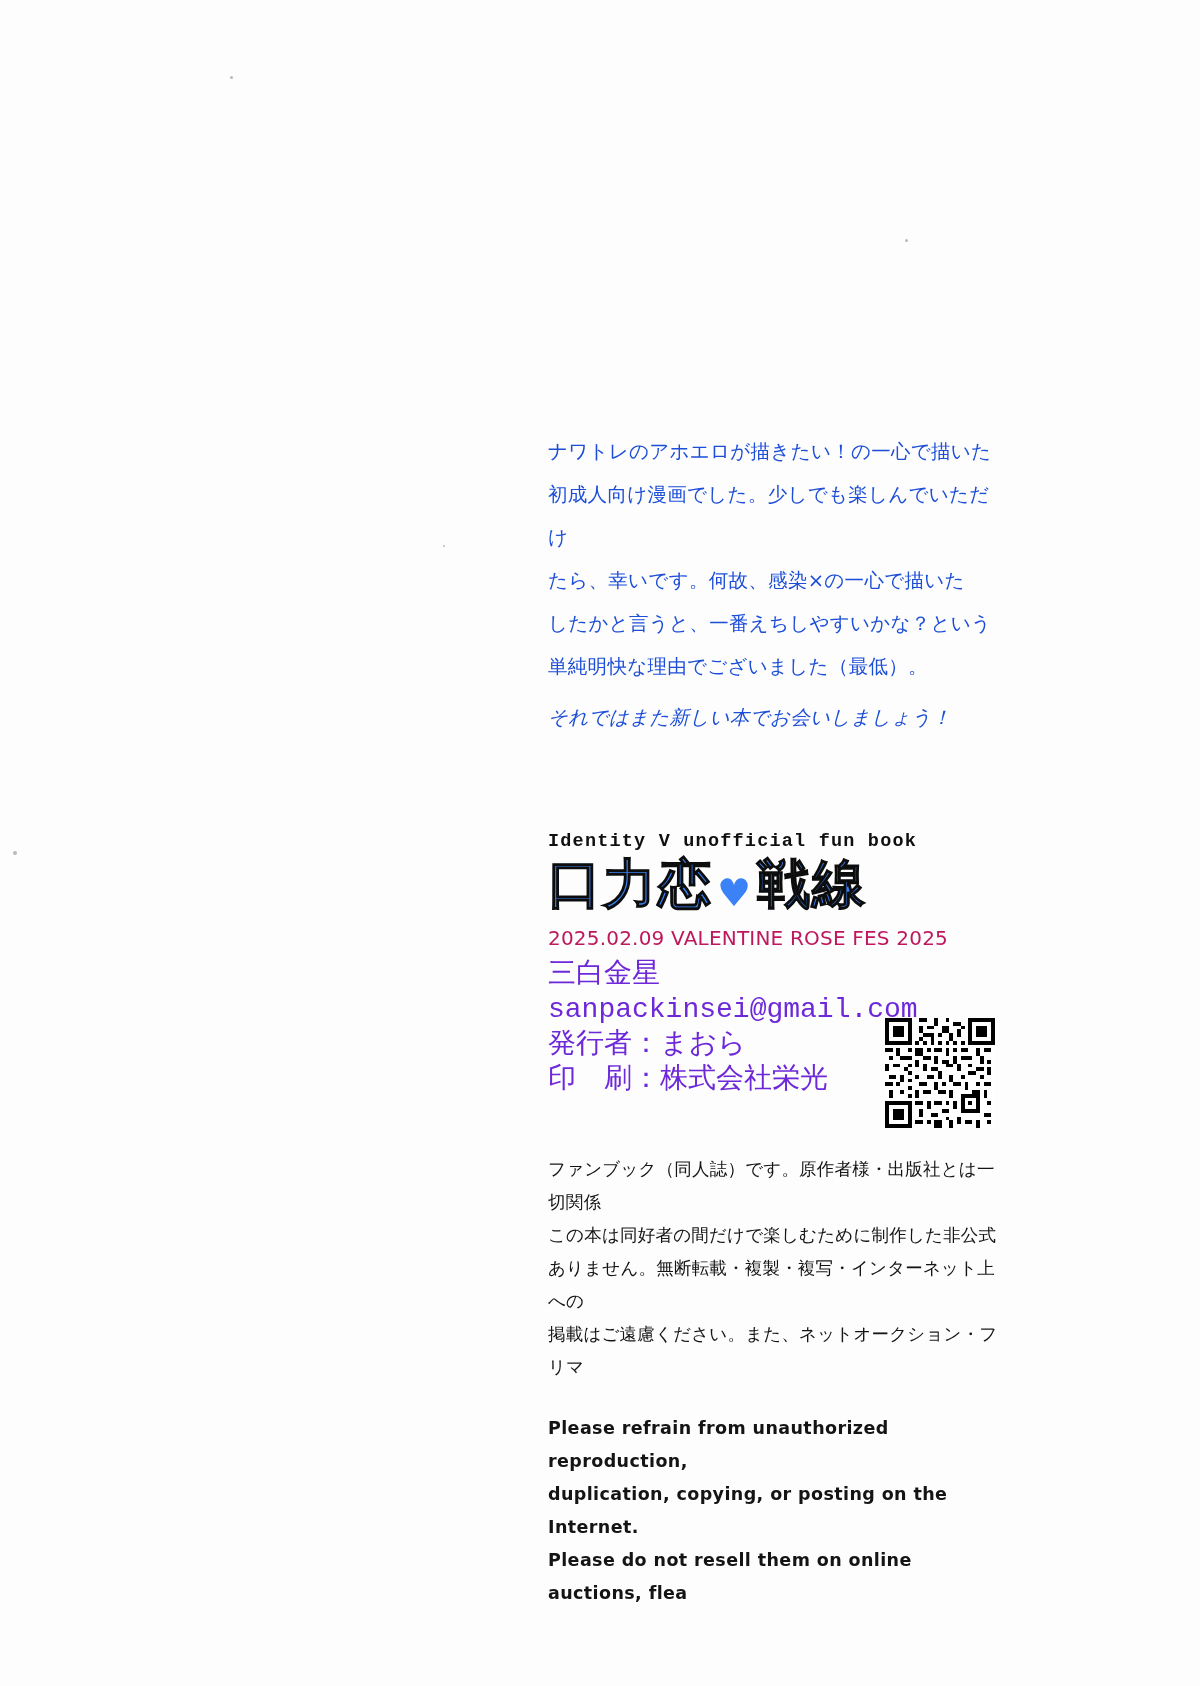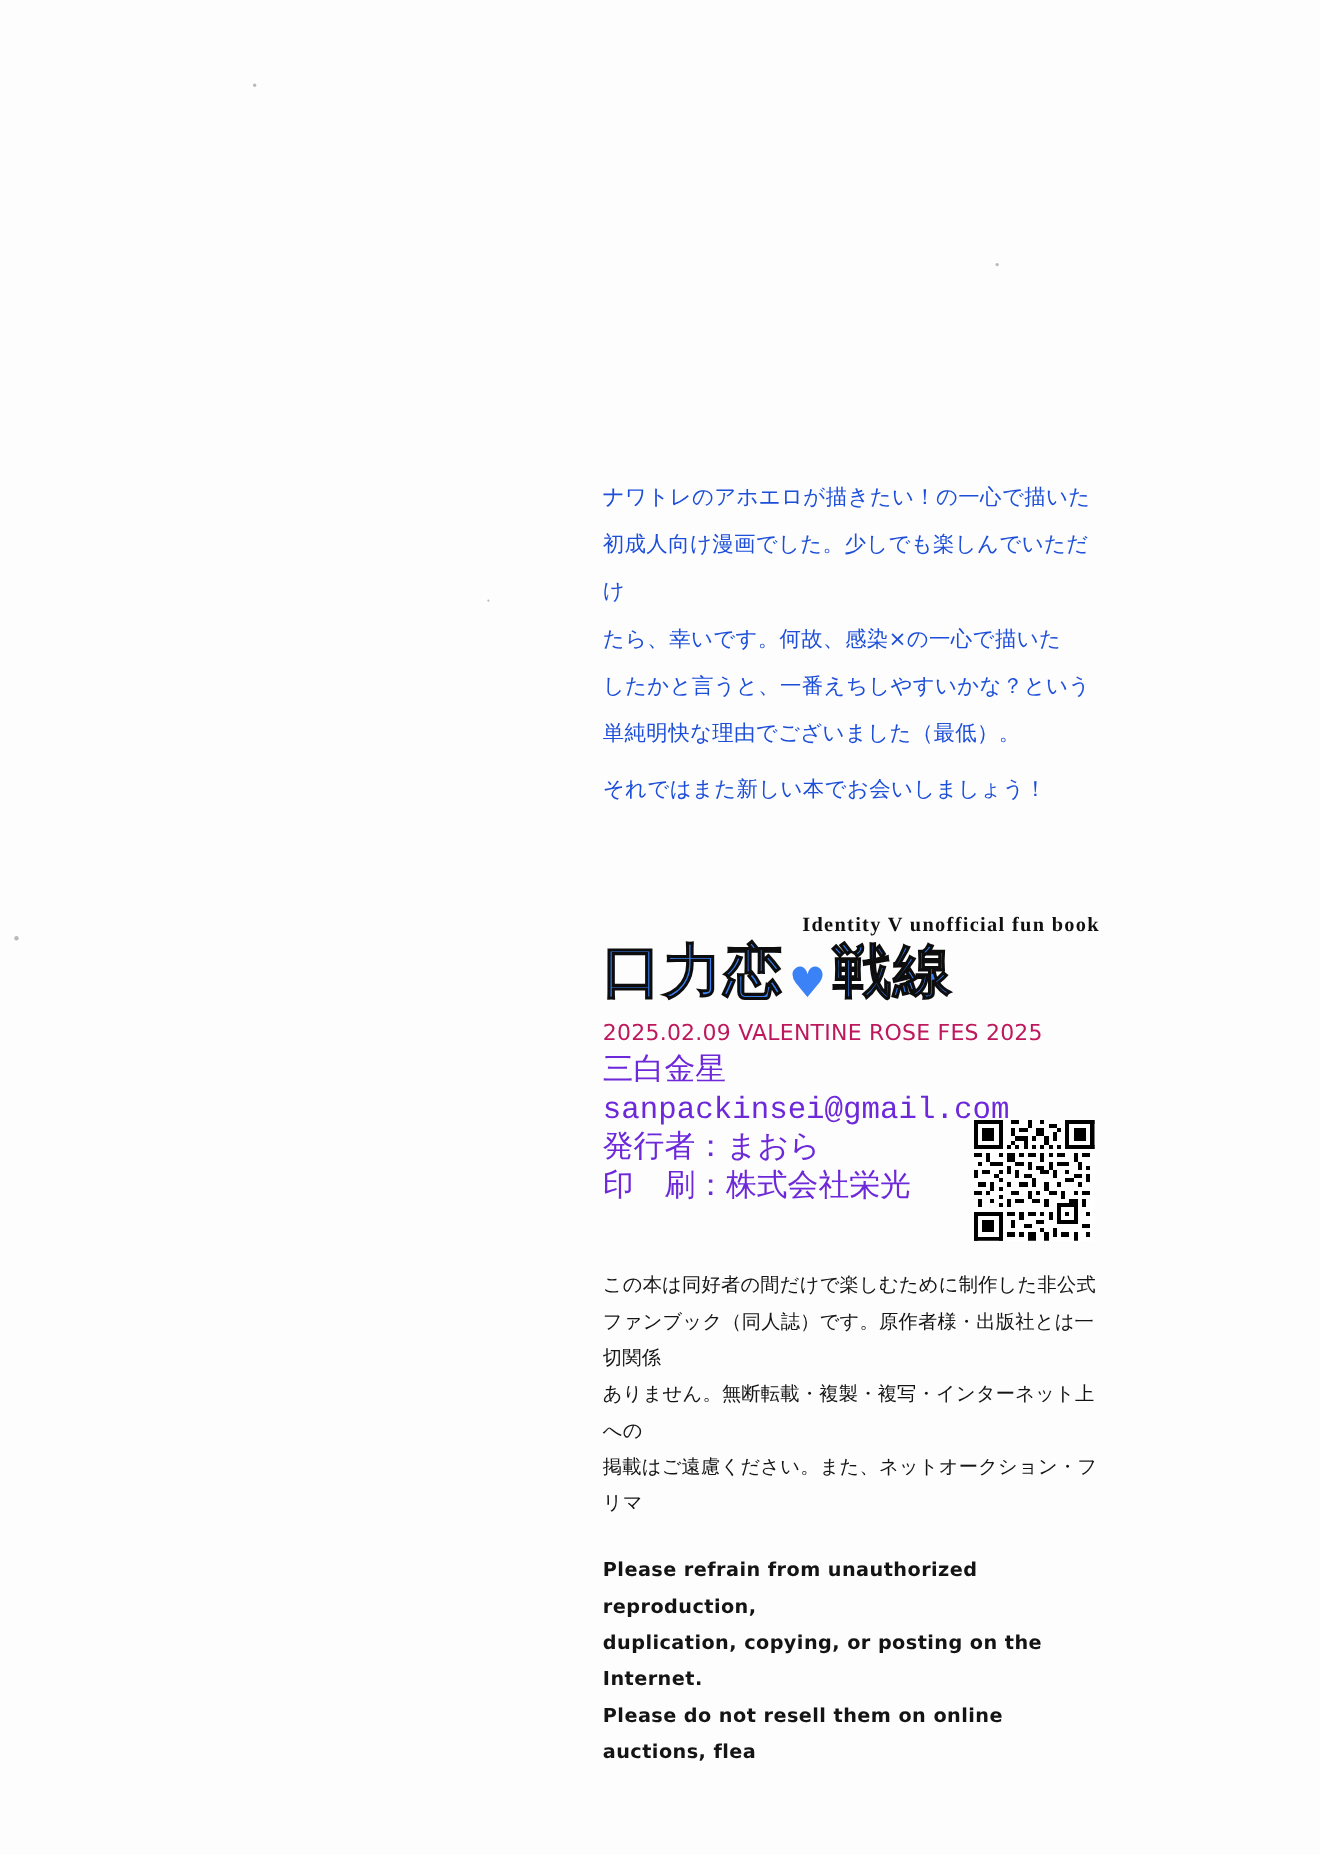--- a/index.html
+++ b/index.html
@@ -42,30 +42,30 @@
     line-height: 43px;
     letter-spacing: 0.3px;
     color: #1d4ed8;
     margin: 0;
   }
   .afterword p {
     margin: 0;
   }
   .afterword .last {
     margin-top: 8px;
+    font-style: italic;
   }
 
   .subtitle-en {
     margin-top: 92px;
-    font-family: Liberation Serif, serif;
+    font-family: Liberation Mono, monospace;
     font-weight: bold;
     font-size: 18.5px;
     letter-spacing: 1.2px;
     color: #101010;
-    text-align: right;
   }
 
   .book-title {
     margin-top: 4px;
     font-family: "DejaVu Sans", sans-serif;
     font-weight: bold;
     font-size: 53px;
     letter-spacing: 2px;
     line-height: 1.05;
     color: #3b82f6;
@@ -161,22 +161,22 @@
     <div class="event-line">2025.02.09 VALENTINE ROSE FES 2025</div>
 
     <div class="meta">
       <div>三白金星</div>
       <div>sanpackinsei@gmail.com</div>
       <div>発行者：まおら</div>
       <div>印　刷：株式会社栄光</div>
     </div>
 
     <div class="notice-jp">
+      <div>ファンブック（同人誌）です。原作者様・出版社とは一切関係</div>
       <div>この本は同好者の間だけで楽しむために制作した非公式</div>
-      <div>ファンブック（同人誌）です。原作者様・出版社とは一切関係</div>
       <div>ありません。無断転載・複製・複写・インターネット上への</div>
       <div>掲載はご遠慮ください。また、ネットオークション・フリマ</div>
     </div>
 
     <div class="notice-en">
       <div>Please refrain from unauthorized reproduction,</div>
       <div>duplication, copying, or posting on the Internet.</div>
       <div>Please do not resell them on online auctions, flea</div>
 
     </div>

